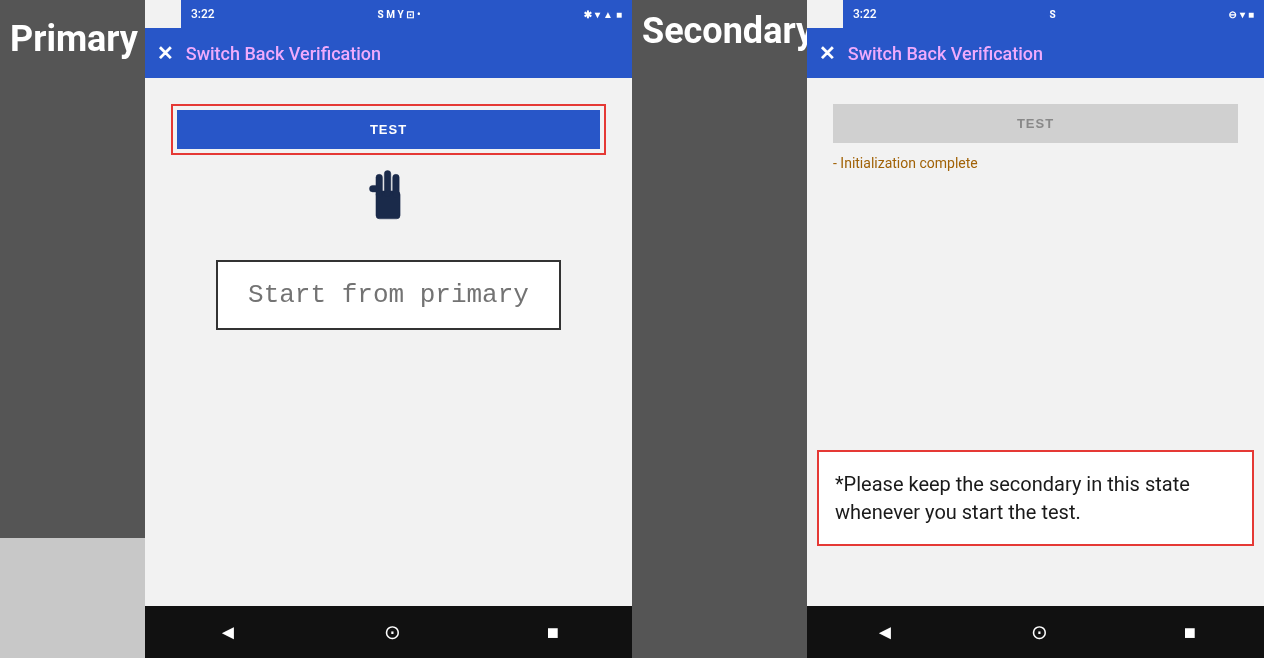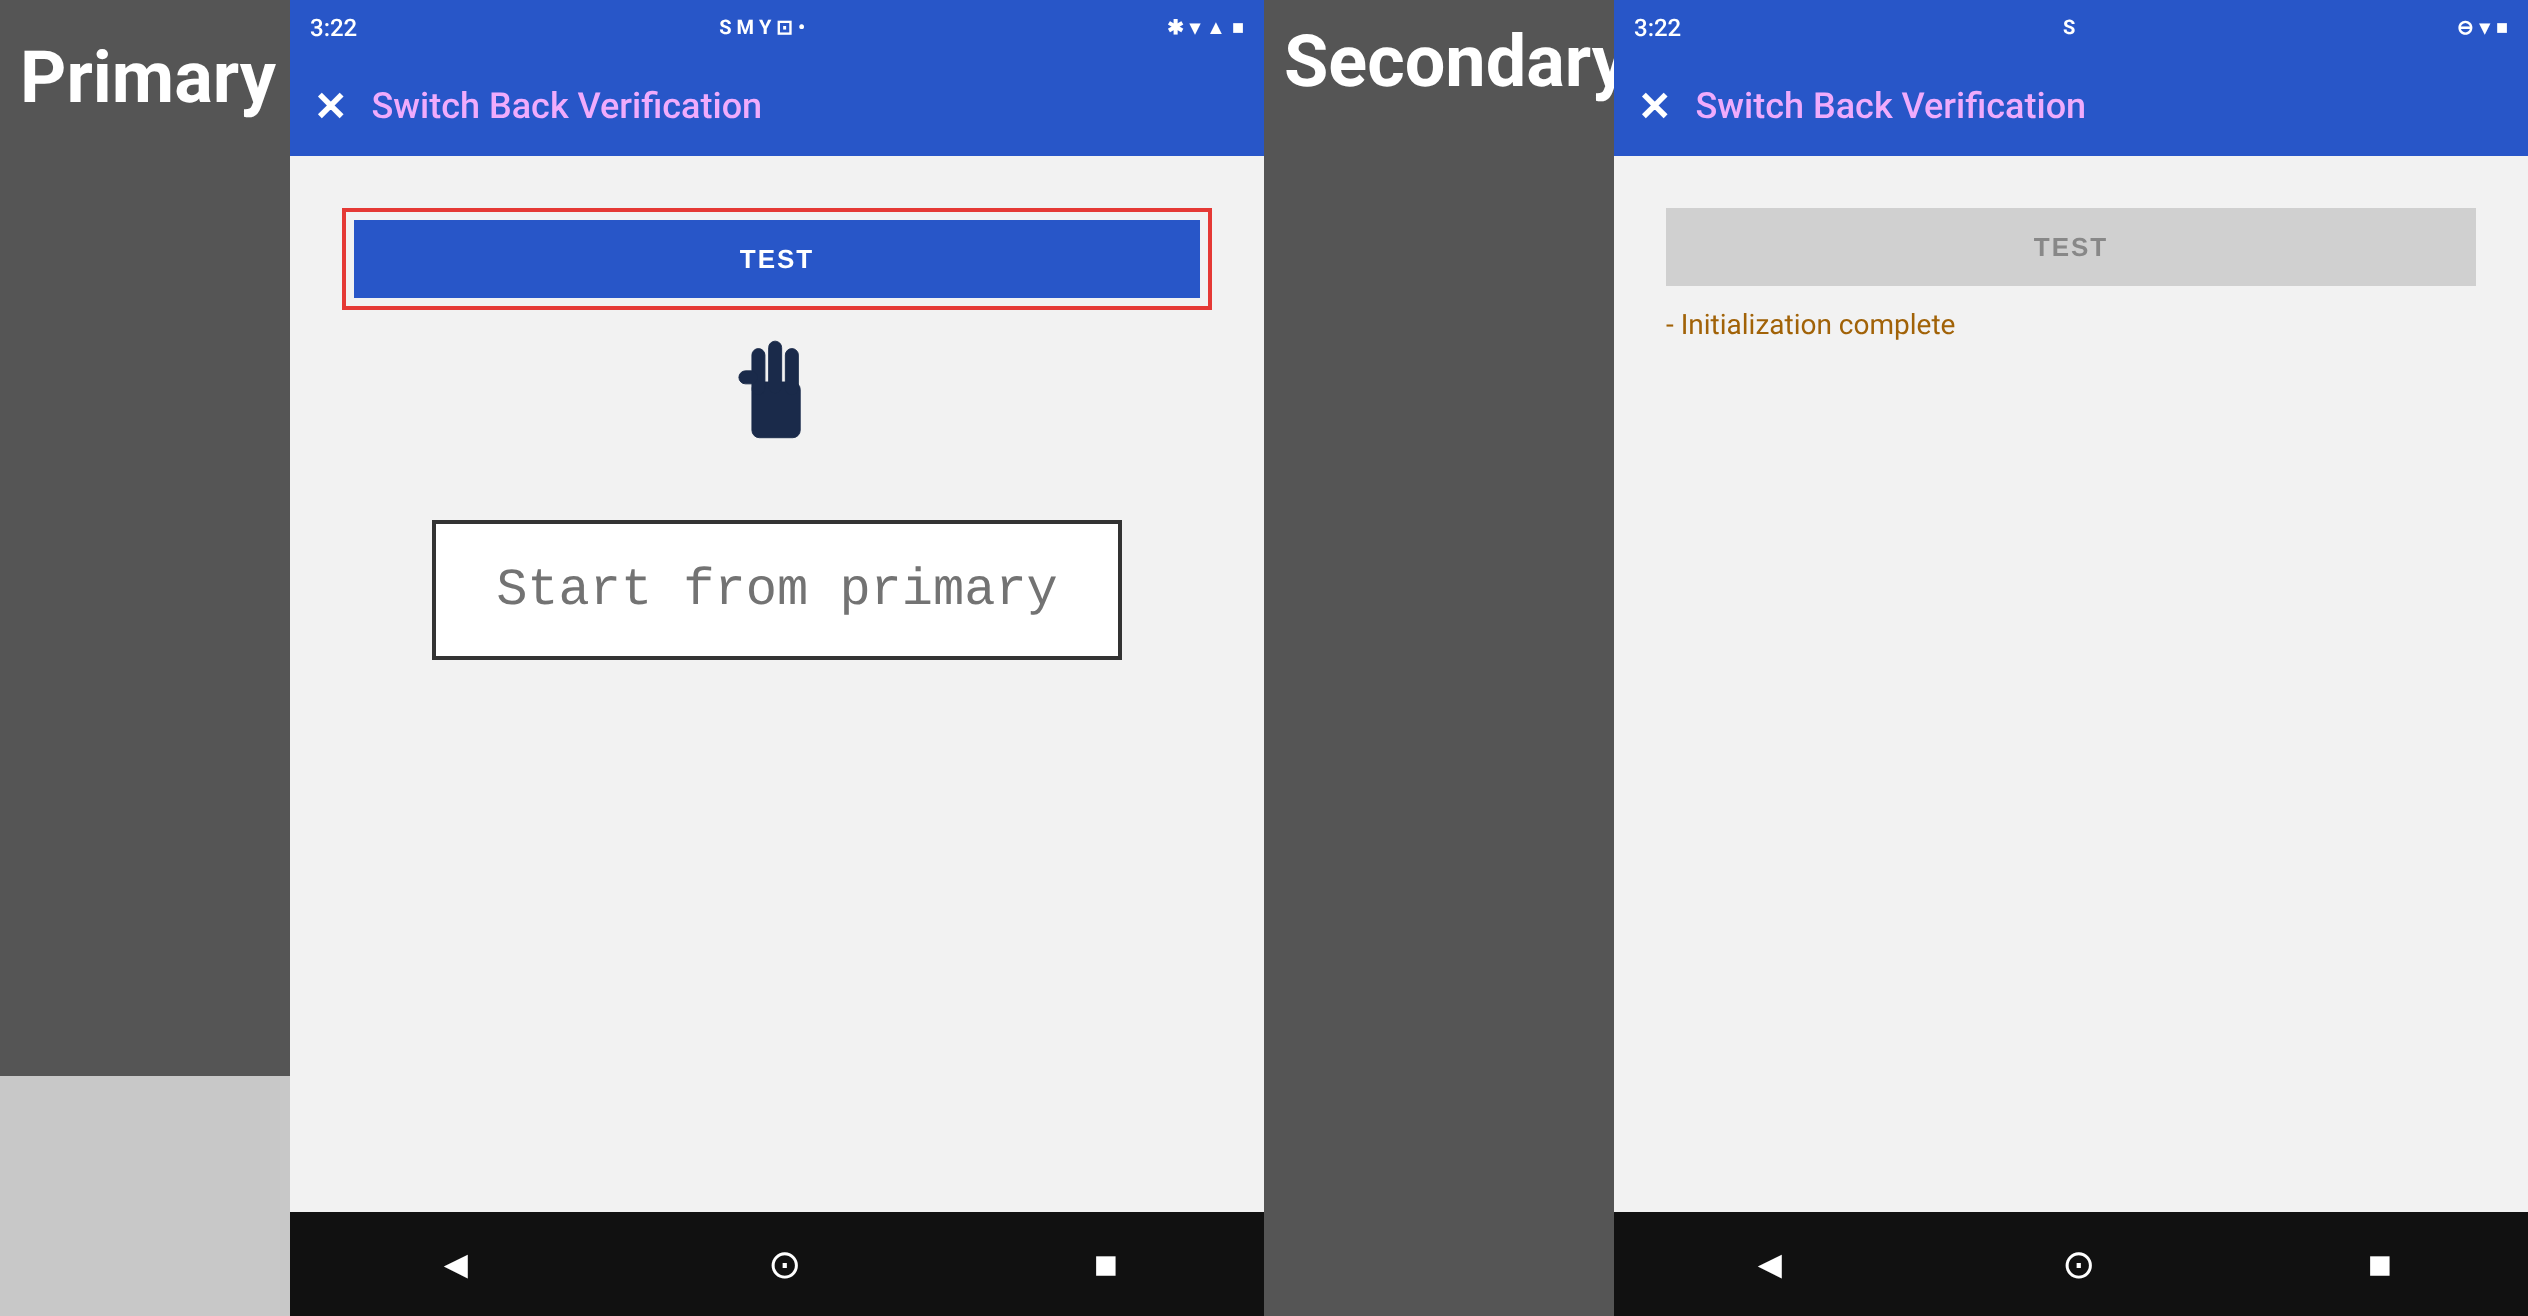--- a/index.html
+++ b/index.html
@@ -82,20 +82,21 @@
     
     .status-bar {
       height: 28px;
       background: #2856c8;
       display: flex;
       align-items: center;
       justify-content: space-between;
       padding: 0 10px;
       font-size: 11px;
       color: white;
+      margin-left: 36px;
     }
 
     .status-bar-right {
       height: 28px;
       background: #2856c8;
       display: flex;
       align-items: center;
       justify-content: space-between;
       padding: 0 10px;
       font-size: 11px;
@@ -330,20 +331,23 @@
       <span class="app-bar-close">✕</span>
       <span class="app-bar-title">Switch Back Verification</span>
     </div>
 
     <div class="phone-body">
 
       <button class="test-btn-secondary">TEST</button>
 
       <span class="init-text">- Initialization complete</span>
 
+      <div class="notice-box">
+        <span class="notice-text">*Please keep the secondary in this state whenever you start the test.</span>
+      </div>
     </div>
 
     <div class="nav-bar">
       <span class="nav-icon">◄</span>
       <span class="nav-icon">⊙</span>
       <span class="nav-icon">■</span>
     </div>
   </div>
 </div>
 

